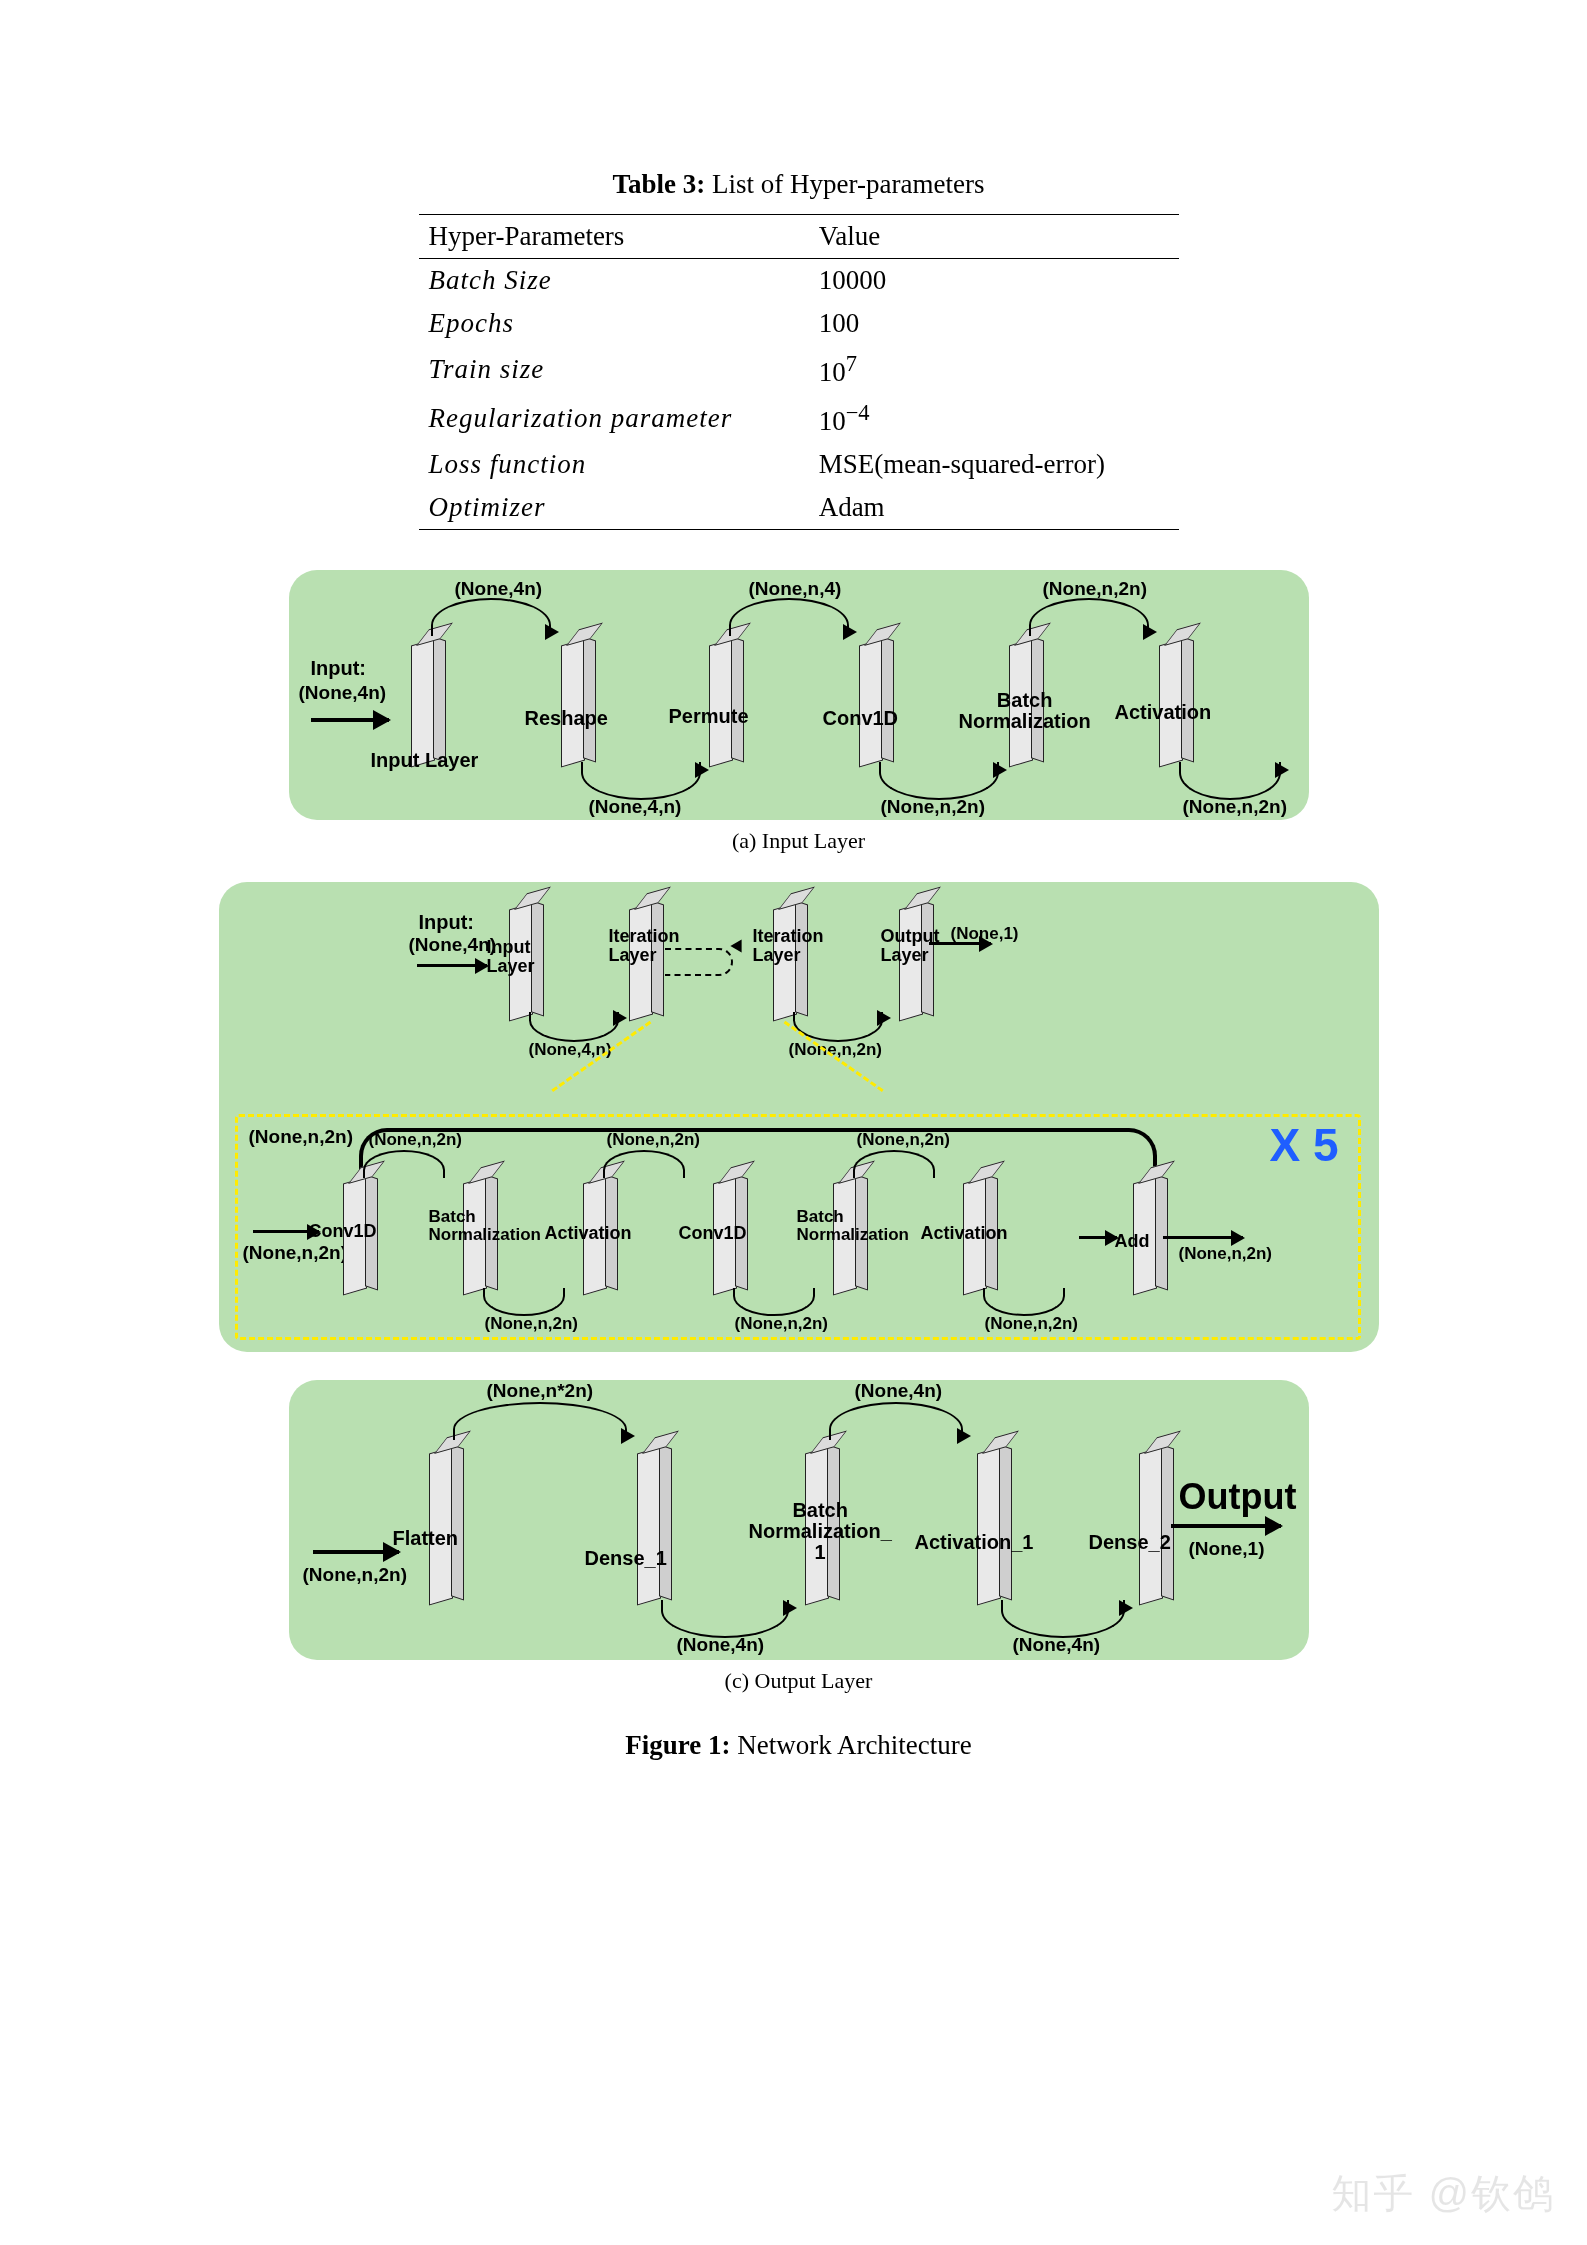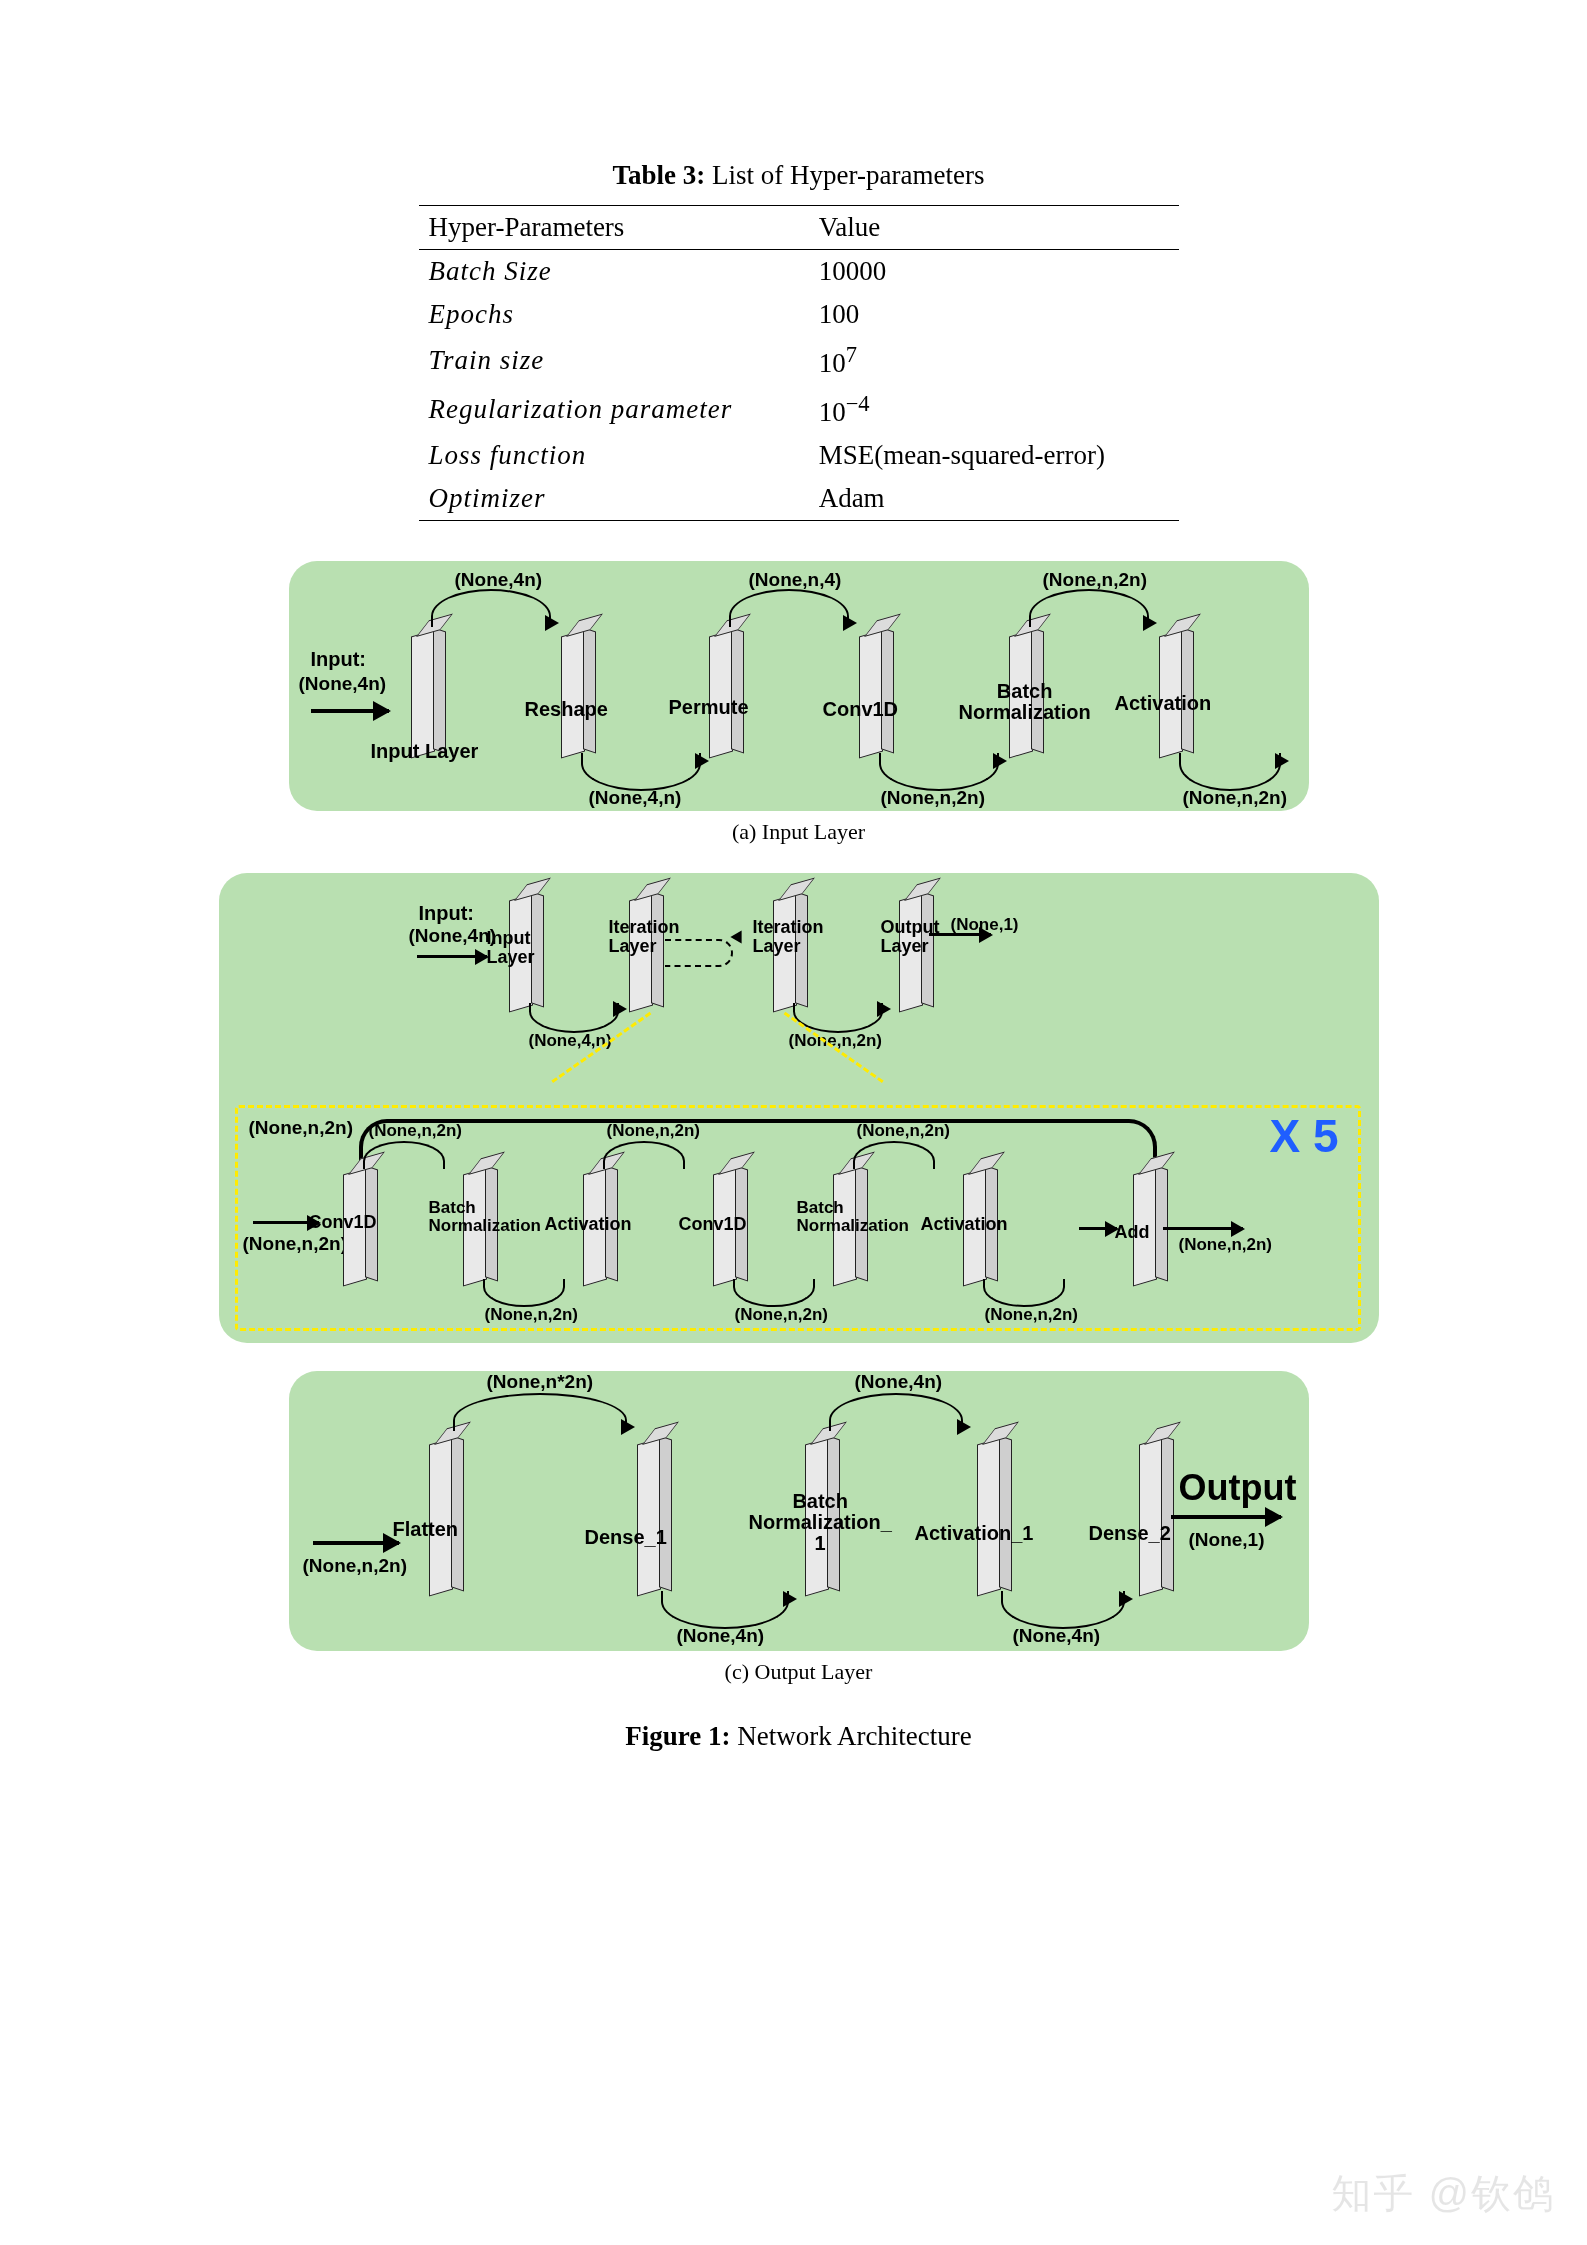--- a/index.html
+++ b/index.html
@@ -18,20 +18,21 @@
   .intro-text {
     font-size: 32px;
     font-family: "SimSun", "STSong", serif;
     margin-bottom: 60px;
   }
   .table-caption {
     text-align: center;
     font-size: 27px;
     font-family: "Times New Roman", serif;
     margin-bottom: 14px;
+    margin-top: 9px;
   }
   .table-caption b { font-weight: bold; }
   table.hparams {
     margin: 0 auto 40px auto;
     border-collapse: collapse;
     font-size: 27px;
     font-family: "Times New Roman", serif;
     width: 760px;
   }
   table.hparams th, table.hparams td {
@@ -347,21 +348,21 @@
     <div class="arrow" style="left:24px; top:170px; width:86px;"></div>
     <div class="shape" style="left:14px; top:184px;">(None,n,2n)</div>
 
     <div class="block" style="left:140px; top:70px; height:150px;"></div>
     <div class="lbl" style="left:104px; top:148px;">Flatten</div>
     <div class="curve-box" style="left:164px; top:22px; width:170px;"></div>
     <div class="curve-arrowhead" style="left:332px; top:48px;"></div>
     <div class="shape" style="left:198px; top:0px;">(None,n*2n)</div>
 
     <div class="block" style="left:348px; top:70px; height:150px;"></div>
-    <div class="lbl" style="left:296px; top:156px;">Dense_1</div>
+    <div class="lbl" style="left:296px; top:168px;">Dense_1</div>
     <div class="curve-box rev" style="left:372px; top:220px; width:124px;"></div>
     <div class="curve-arrowhead" style="left:494px; top:220px;"></div>
     <div class="shape" style="left:388px; top:254px;">(None,4n)</div>
 
     <div class="block" style="left:516px; top:70px; height:150px;"></div>
     <div class="lbl" style="left:460px; top:120px; white-space:pre; text-align:center;">Batch
 Normalization_
 1</div>
     <div class="curve-box" style="left:540px; top:22px; width:130px;"></div>
     <div class="curve-arrowhead" style="left:668px; top:48px;"></div>

